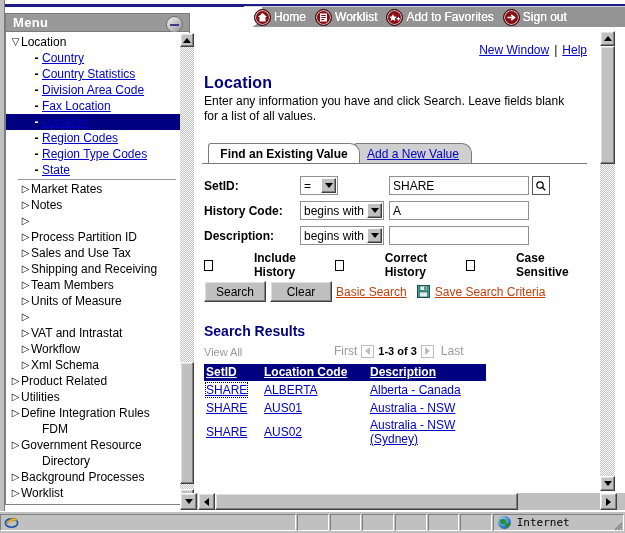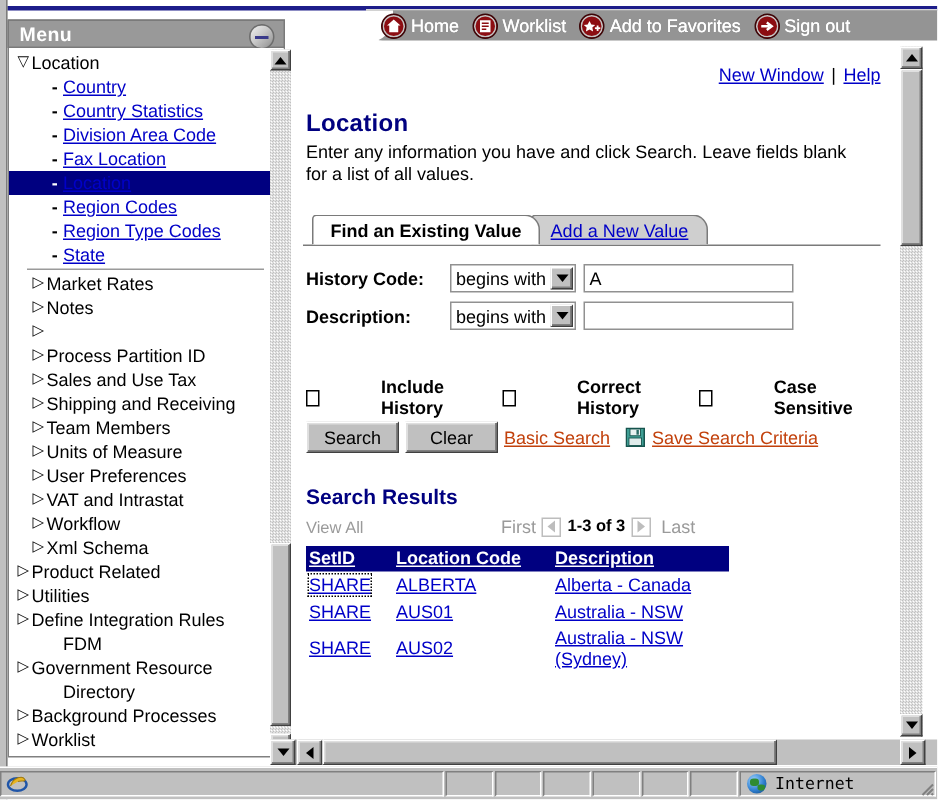--- a/index.html
+++ b/index.html
@@ -300,21 +300,20 @@
         <div class="tnode ind1">
           <span class="arrow">▷</span>
           <span class="plain">Team Members</span>
         </div>
         <div class="tnode ind1">
           <span class="arrow">▷</span>
           <span class="plain">Units of Measure</span>
         </div>
         <div class="tnode ind1">
           <span class="arrow">▷</span>
-          <span class="plain">User Preferences</span>
         </div>
         <div class="tnode ind1">
           <span class="arrow">▷</span>
           <span class="plain">VAT and Intrastat</span>
         </div>
         <div class="tnode ind1">
           <span class="arrow">▷</span>
           <span class="plain">Workflow</span>
         </div>
         <div class="tnode ind1">
@@ -377,20 +376,38 @@
         <span>Find an Existing Value</span>
       </div>
       <div class="tab tab-b">
         <a href="#">Add a New Value</a>
       </div>
       <div class="tab-rule"></div>
     </div>
 
     <div class="form">
 
+      <div class="frow">
+        <span class="flabel">SetID:</span>
+        <div class="selbox" style="left:96px;width:38px;">
+          <span>=</span>
+          <span class="caret">
+              <span class="arr arr-dn"></span>
+            </span>
+        </div>
+        <div class="txtbox" style="left:185px;width:140px;">
+          <span>SHARE</span>
+        </div>
+        <div class="lookup" style="left:328px;">
+          <svg width="12" height="12" viewBox="0 0 12 12">
+            <circle cx="5" cy="5" r="3.2" stroke="#000" stroke-width="1.2" fill="none"></circle>
+            <line x1="7.3" y1="7.3" x2="10.2" y2="10.2" stroke="#000" stroke-width="1.4"></line>
+          </svg>
+        </div>
+      </div>
 
       <div class="frow">
         <span class="flabel">History Code:</span>
         <div class="selbox" style="left:96px;width:84px;">
           <span>begins with</span>
           <span class="caret">
               <span class="arr arr-dn"></span>
             </span>
         </div>
         <div class="txtbox" style="left:185px;width:140px;">

